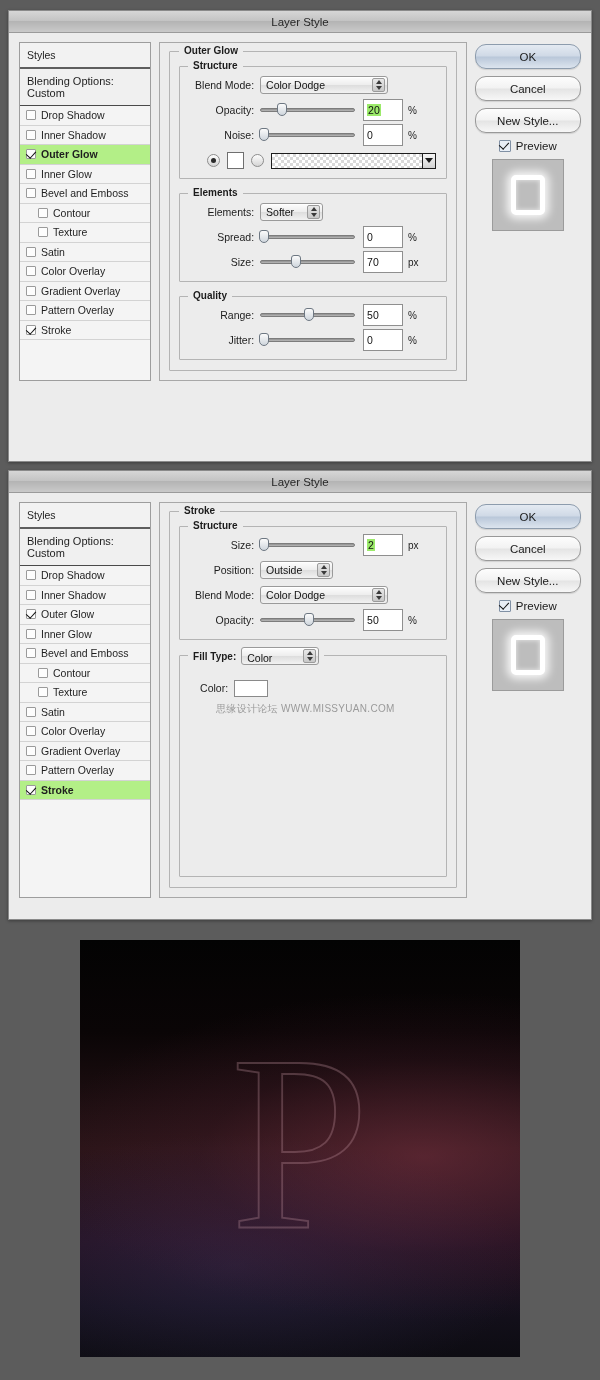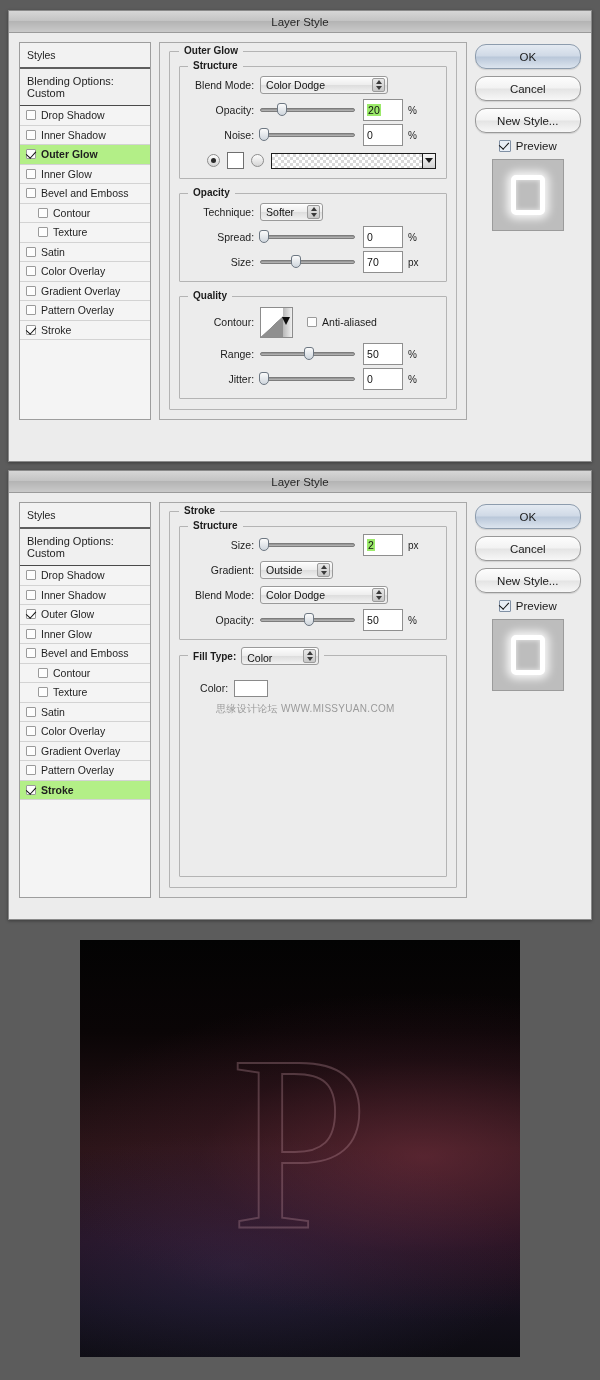--- a/index.html
+++ b/index.html
@@ -364,24 +364,24 @@
                 <span class="radio"></span>
                 <span class="gradbox">
                   <span class="arrowbtn">
                       <i></i>
                     </span>
                 </span>
               </div>
             </div>
 
             <div class="group" style="margin-top:14px;">
-              <div class="glabel">Opacity</div>
-
-              <div class="row">
-                <div class="rlabel">Technique:</div>
+              <div class="glabel">Elements</div>
+
+              <div class="row">
+                <div class="rlabel">Elements:</div>
                 <div class="select" style="width:63px;">
                   <span>Softer</span>
                   <span class="stepper">
                       <i class="up"></i>
                       <i class="dn"></i>
                     </span>
                 </div>
               </div>
 
               <div class="row">
@@ -405,31 +405,20 @@
                 <div class="numfield" style="margin-left:8px;">
                   <span>70</span>
                 </div>
                 <span class="unit">px</span>
               </div>
             </div>
 
             <div class="group" style="margin-top:14px;">
               <div class="glabel">Quality</div>
 
-              <div class="row" style="height:34px;">
-                <div class="rlabel">Contour:</div>
-                <div class="contourbox">
-                  <span class="cgrad"></span>
-                  <span class="ctri"></span>
-                </div>
-                <div class="aa-row" style="margin-left:14px;">
-                  <span class="cb"></span>
-                  <span>Anti-aliased</span>
-                </div>
-              </div>
 
               <div class="row">
                 <div class="rlabel">Range:</div>
                 <div class="slider" style="width:95px;">
                   <div class="track"></div>
                   <div class="thumb" style="left:46%"></div>
                 </div>
                 <div class="numfield" style="margin-left:8px;">
                   <span>50</span>
                 </div>
@@ -547,21 +536,21 @@
                   <div class="track"></div>
                   <div class="thumb" style="left:-1px"></div>
                 </div>
                 <div class="numfield hl" style="margin-left:8px;">
                   <span class="v">2</span>
                 </div>
                 <span class="unit">px</span>
               </div>
 
               <div class="row">
-                <div class="rlabel">Gradient:</div>
+                <div class="rlabel">Position:</div>
                 <div class="select" style="width:73px;">
                   <span>Outside</span>
                   <span class="stepper">
                       <i class="up"></i>
                       <i class="dn"></i>
                     </span>
                 </div>
               </div>
 
               <div class="row">

